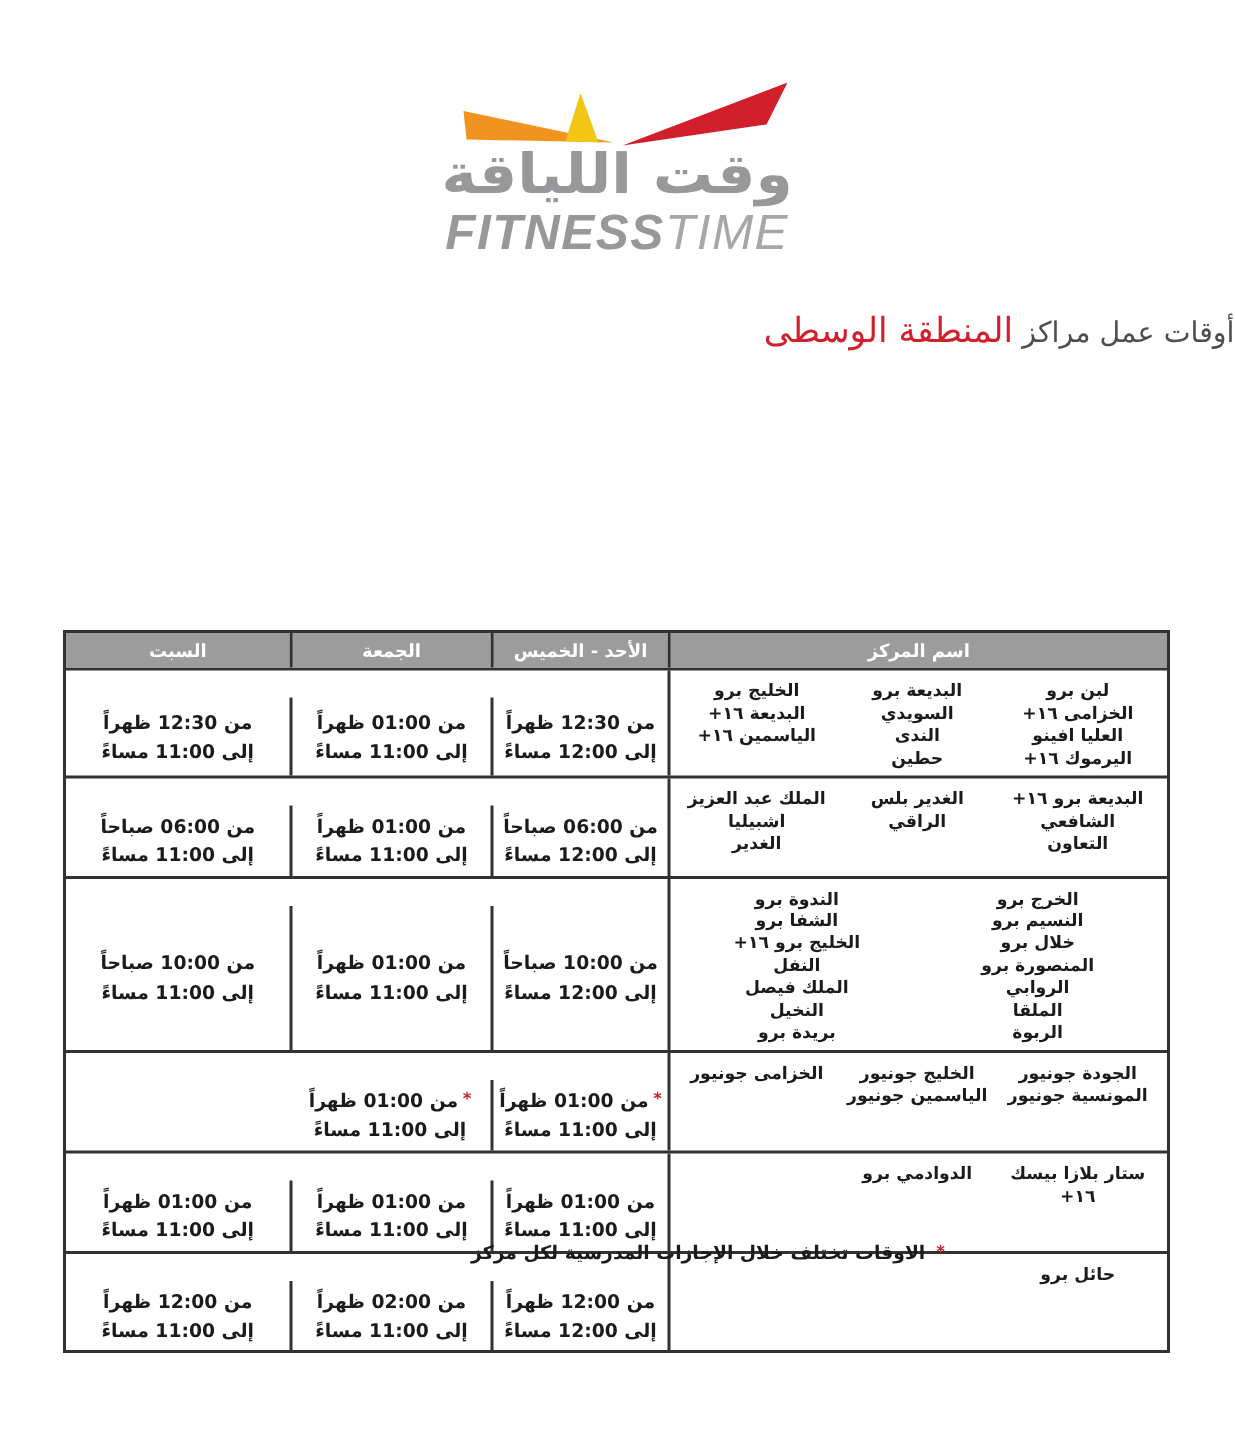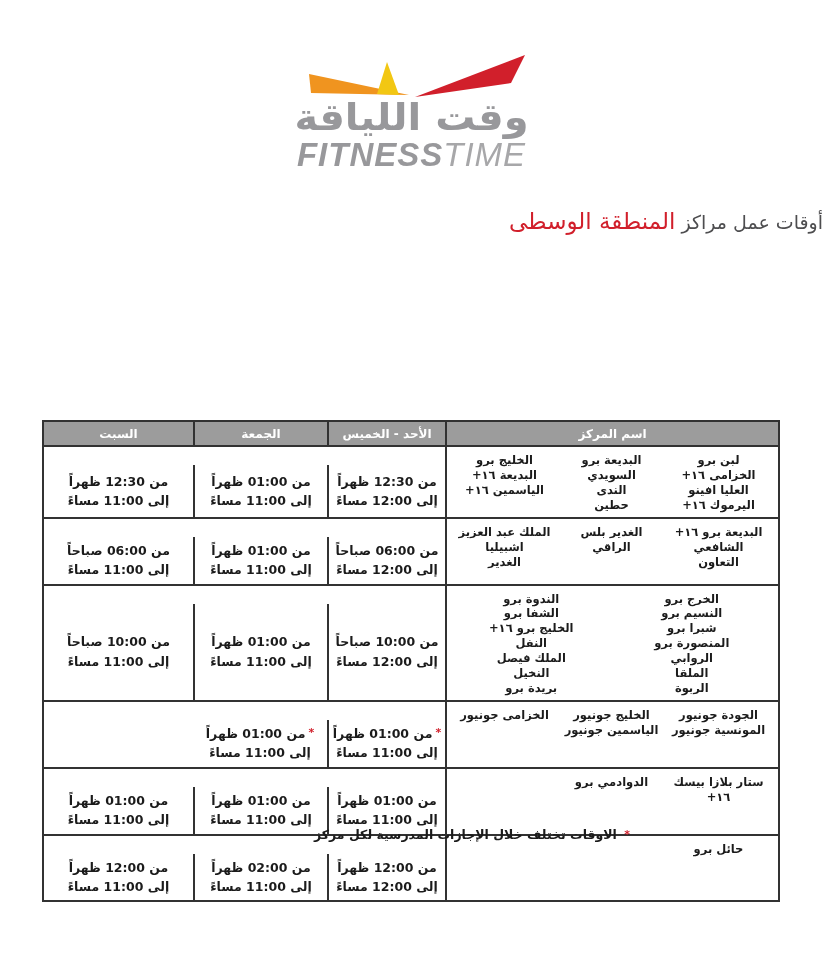--- a/index.html
+++ b/index.html
@@ -200,21 +200,21 @@
         <div><span class="star"></span><span>من 06:00 صباحاً</span></div>
         <div><span>إلى 11:00 مساءً</span></div>
       </div>
     </div>
 
     <div class="trow r3">
       <div class="cell names">
         <div class="group">
             <div>الخرج برو</div>
             <div>النسيم برو</div>
-            <div>شبرا برو</div>
+            <div>خلال برو</div>
             <div>المنصورة برو</div>
             <div>الروابي</div>
             <div>الملقا</div>
             <div>الربوة</div>
           </div>
         <div class="group">
             <div>الندوة برو</div>
             <div>الشفا برو</div>
             <div>الخليج برو ١٦+</div>
             <div>النفل</div>

